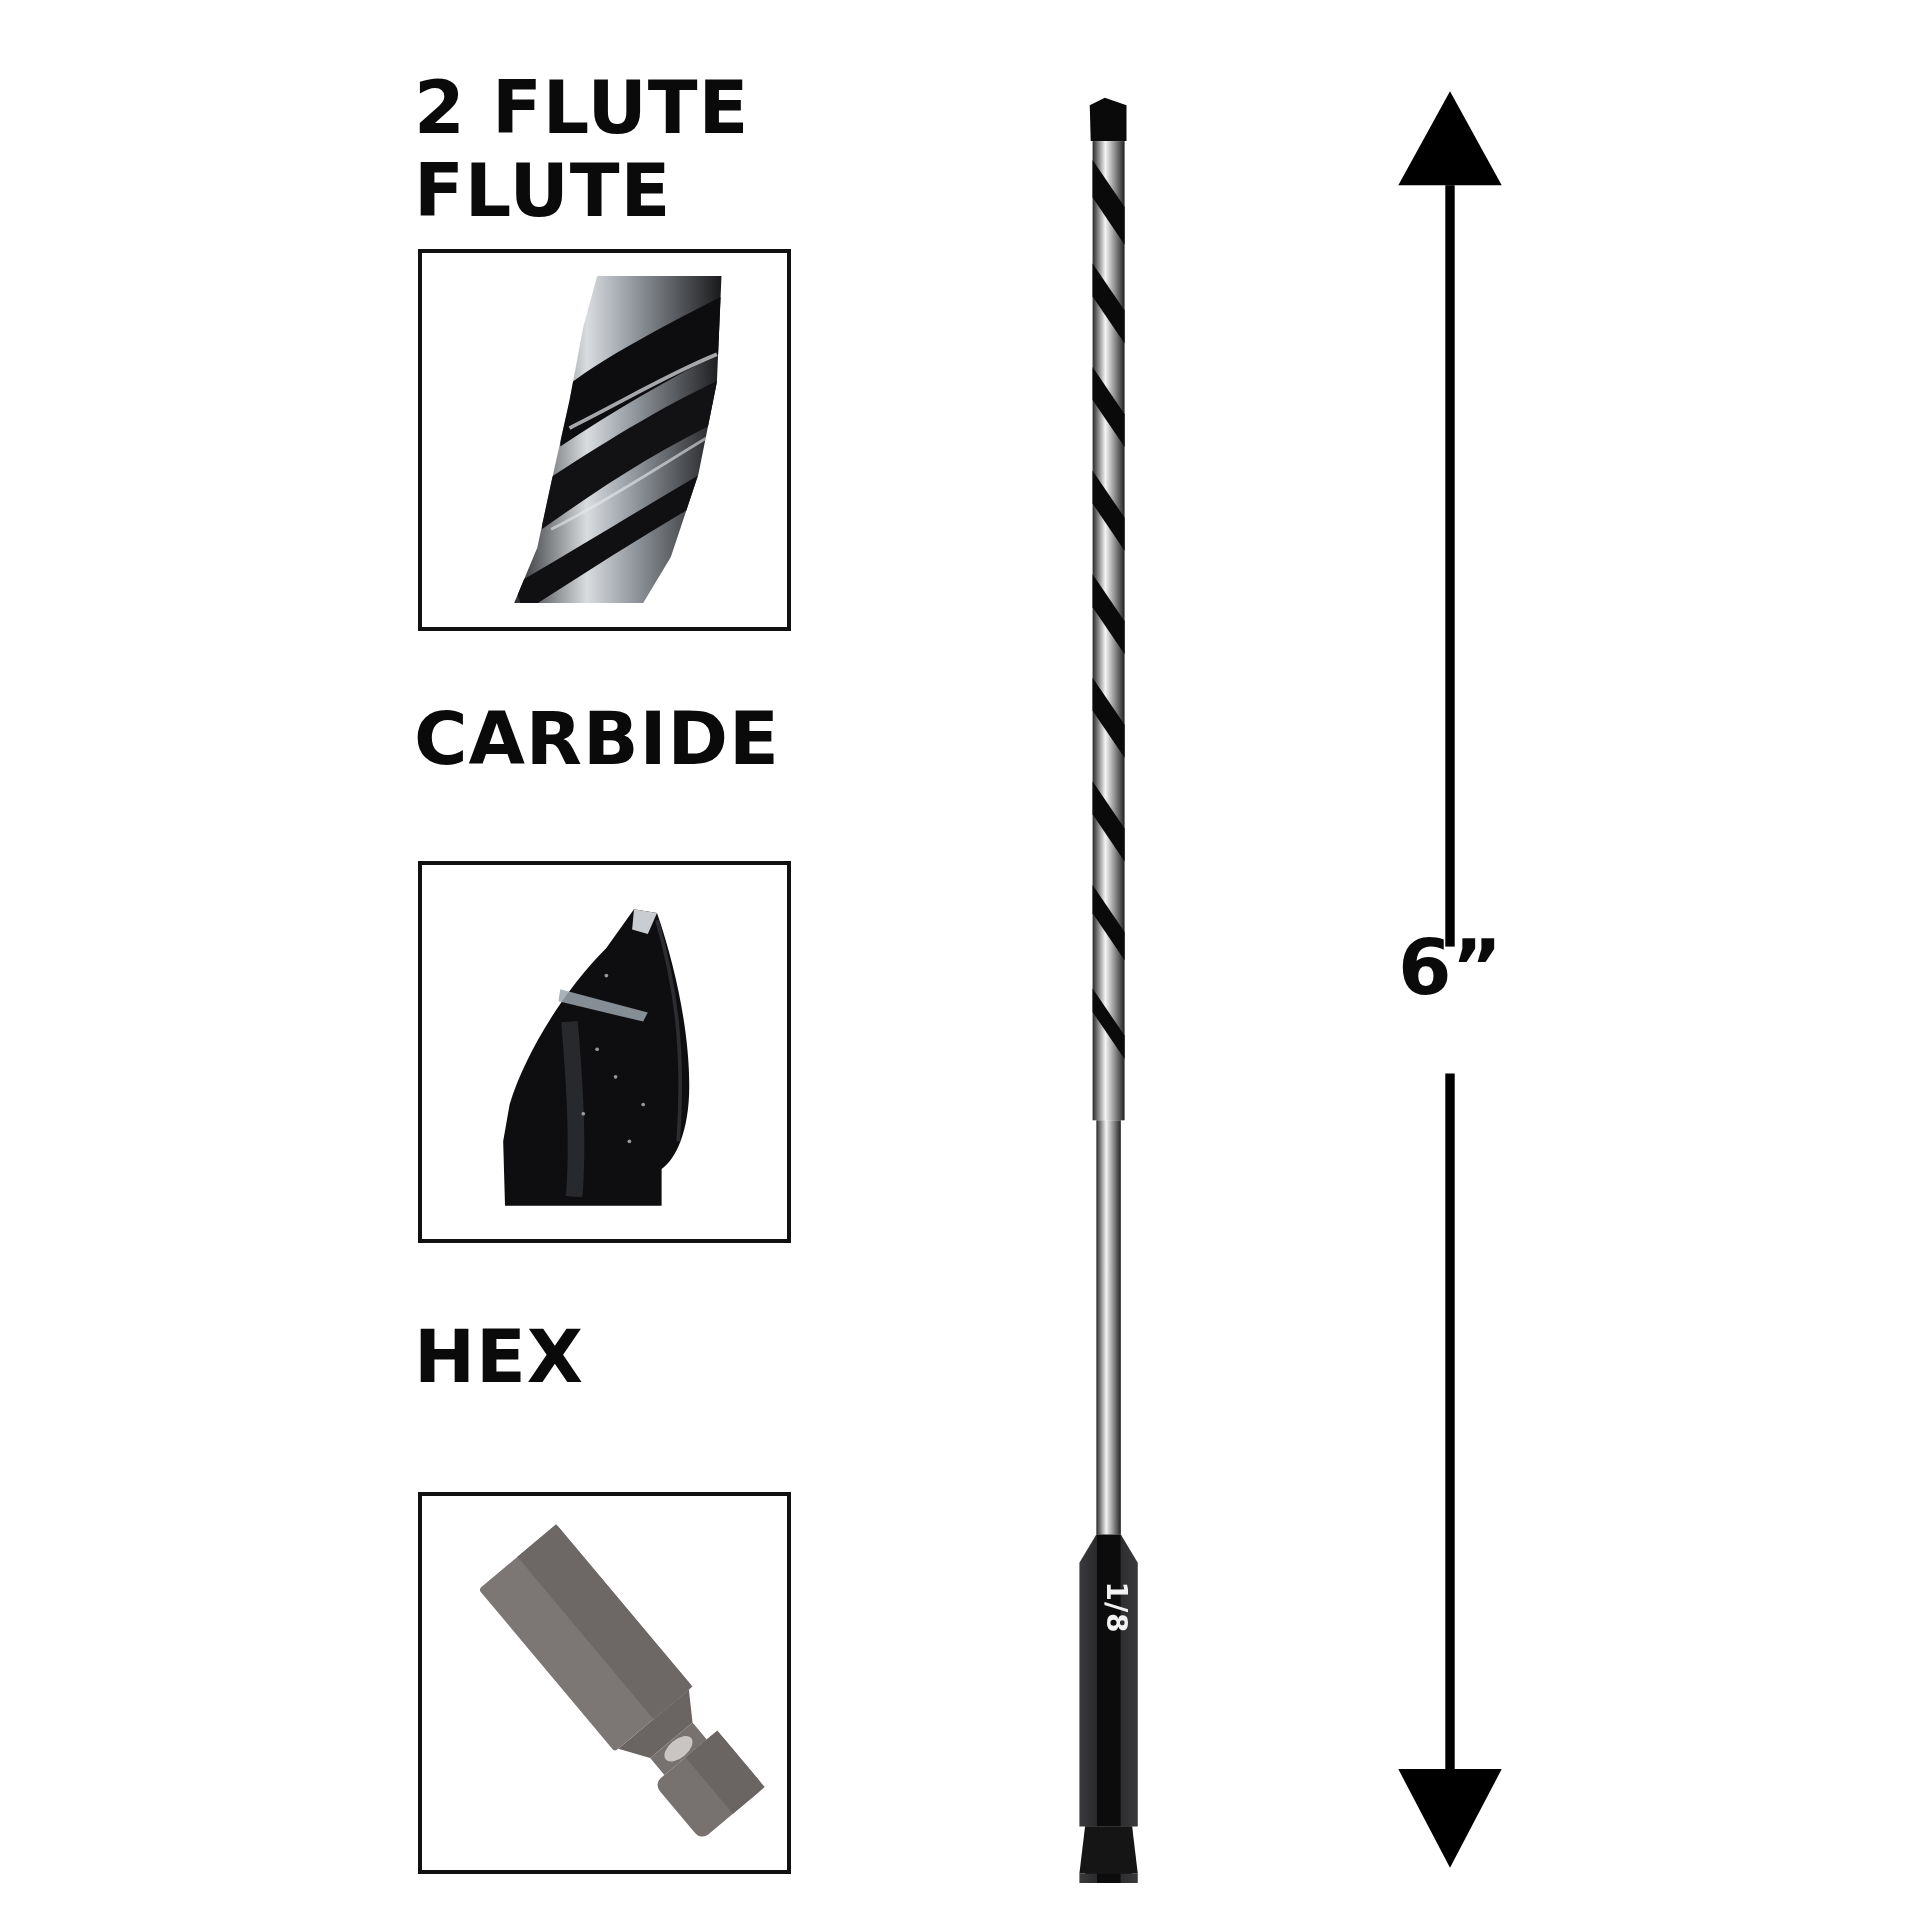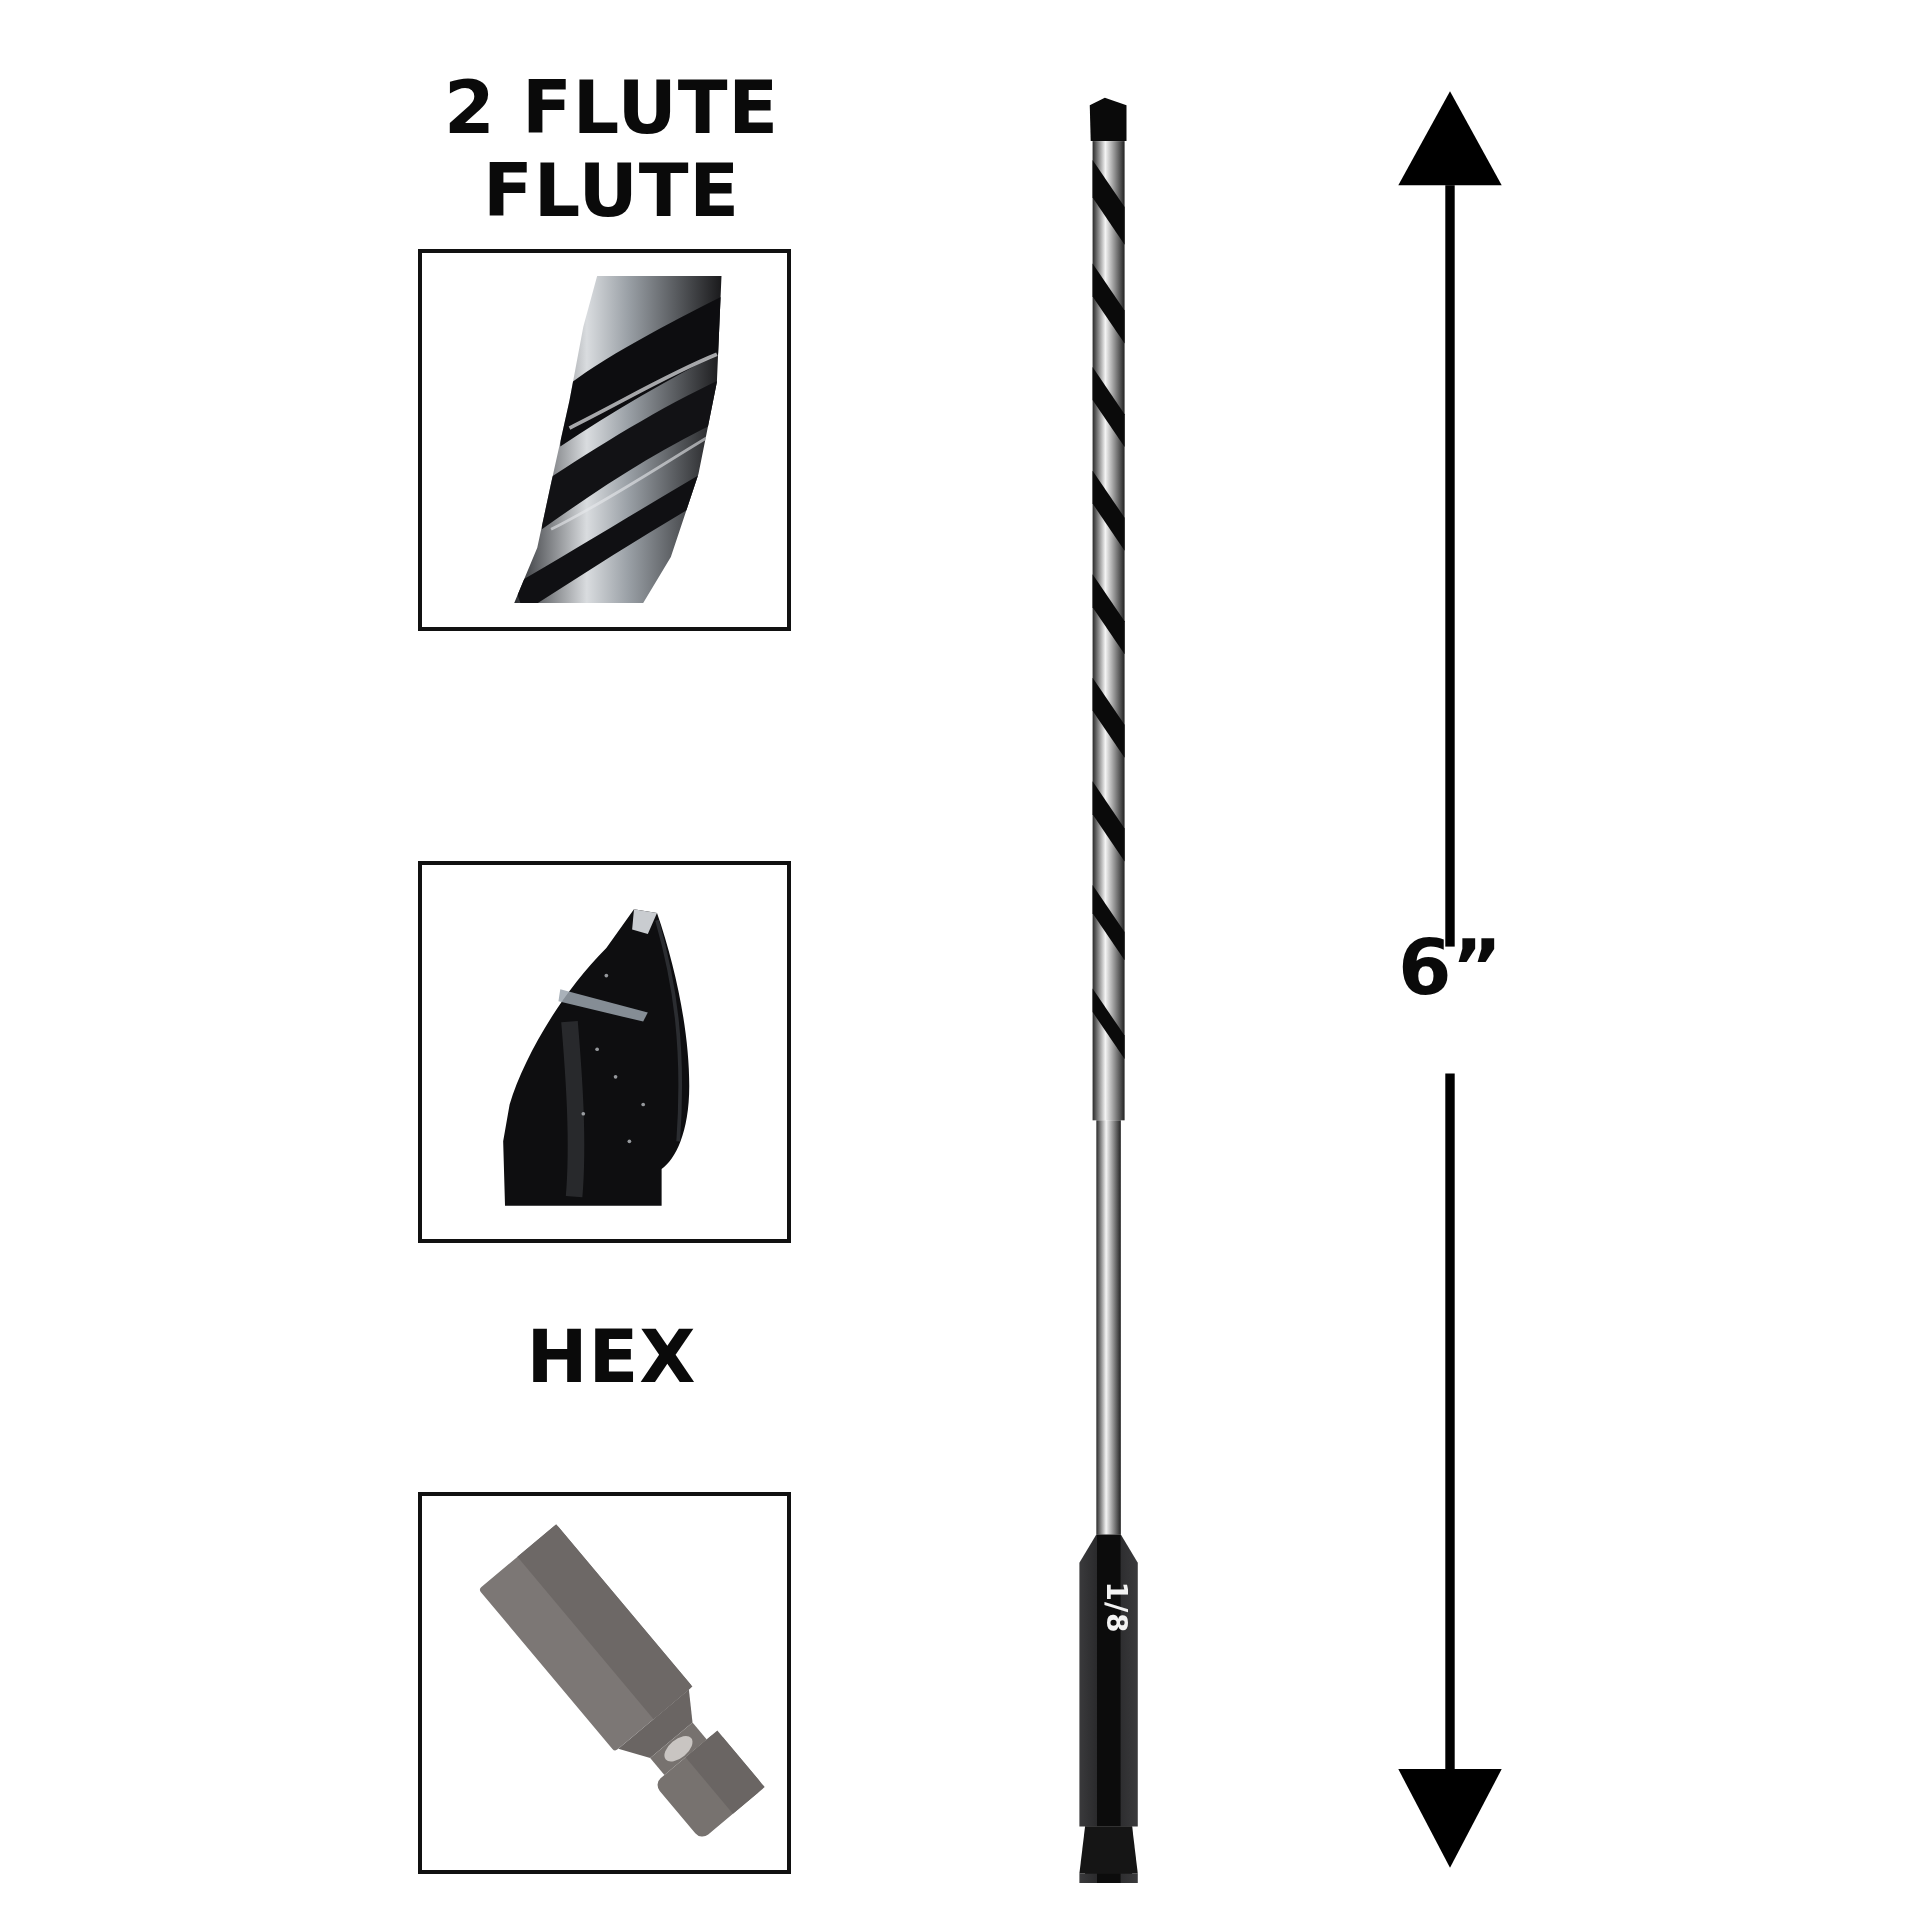--- a/index.html
+++ b/index.html
@@ -1,18 +1,18 @@
 <!DOCTYPE html>
 <html style="font-size:15px"><head>
 <meta charset="utf-8">
 <style>
   html, body { margin: 0; padding: 0; background: #ffffff; }
   body { width: 1928px; height: 1928px; position: relative; overflow: hidden;
          font-family: "DejaVu Sans", "Liberation Sans", sans-serif; }
-  .label { position: absolute; left: 414px; width: 395px; text-align: center;
+  .label { position: absolute; left: 414px; width: 395px; 
            font-weight: 900; color: #0a0a0a; font-size: 73px; line-height: 83px;
            letter-spacing: 0.9px; }
   .label span { display: block; }
   .frame { position: absolute; left: 418px; width: 373px; height: 382px;
            border: 4.7px solid #111; box-sizing: border-box; background: #fff; overflow: hidden; }
   .frame svg { position: absolute; left: 0; top: 0; width: 100%; height: 100%; }
   .bit { position: absolute; left: 1036px; top: 94px; width: 132px; height: 1789px; }
   .dimension { position: absolute; left: 1356px; top: 85px; width: 188px; height: 1789px; }
   .dim-text { position: absolute; left: 1356px; width: 188px; top: 921px; text-align: center;
               font-weight: 900; font-size: 77px; color: #0a0a0a; line-height: 94px; }
@@ -45,20 +45,21 @@
       <path d="M150 150 C200 110 280 70 340 40 L340 100 C280 130 210 170 150 210 Z" fill="#0d0d10"></path>
       <path d="M130 250 C190 210 270 160 340 130 L340 175 C270 205 200 250 130 300 Z" fill="#121215"></path>
       <path d="M100 360 C170 320 250 270 320 230 L320 260 C250 300 180 345 110 390 Z" fill="#101013"></path>
       <path d="M160 190 C220 160 270 130 320 110" stroke="#e8eaec" stroke-width="4" fill="none" opacity="0.7"></path>
       <path d="M140 300 C200 270 260 230 310 200" stroke="#e8eaec" stroke-width="3" fill="none" opacity="0.6"></path>
     </g>
   </svg>
 </div>
 
 <div class="label" style="top:697px;">
+  <span>CARBIDE</span>
 </div>
 <div class="frame" style="top:861px;">
   <svg viewBox="0 0 396 406">
     <path d="M230 48 L255 52 C275 110 290 180 290 240 C290 290 275 320 260 330 L260 370 L90 370 L88 300 L95 260 C110 210 150 140 200 90 Z" fill="#0e0e10"></path>
     <path d="M230 48 L255 52 L245 75 L228 70 Z" fill="#c9ccd0"></path>
     <path d="M150 135 L245 160 L240 170 L148 148 Z" fill="#9aa3ad" opacity="0.85"></path>
     <path d="M160 170 C165 230 170 300 165 360" stroke="#3a3c40" stroke-width="18" fill="none" opacity="0.6"></path>
     <path d="M255 60 C275 130 285 200 278 300" stroke="#2b2d31" stroke-width="4" fill="none"></path>
     <g fill="#cfd3d8" opacity="0.7">
       <circle cx="190" cy="200" r="2"></circle>

